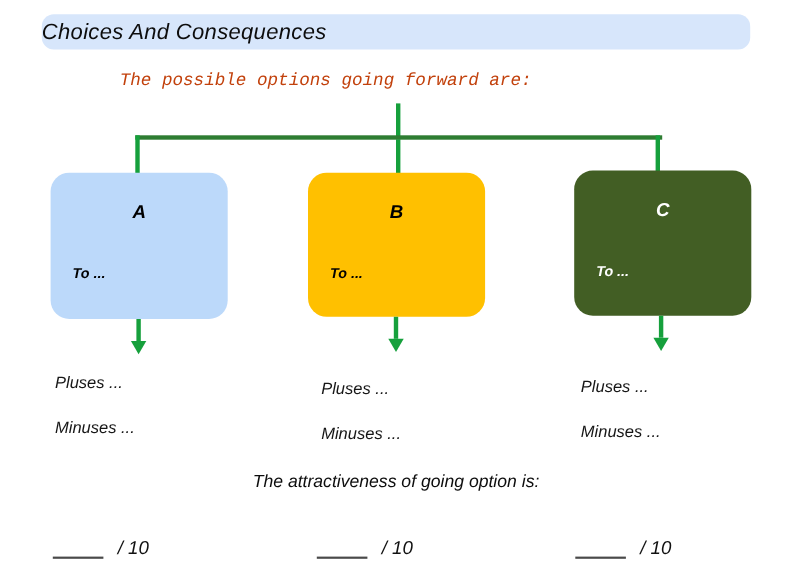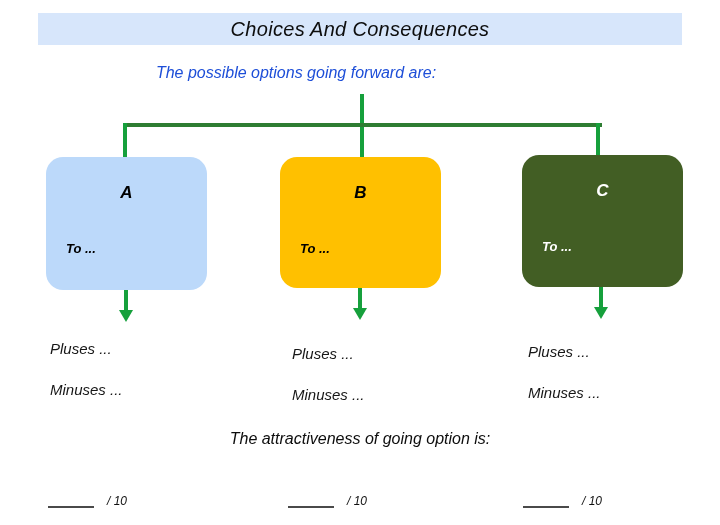--- a/index.html
+++ b/index.html
@@ -10,26 +10,26 @@
     --text:#121212;
   }
   html,body{margin:0;padding:0;background:var(--page-bg);}
   #canvas{
     position:relative;width:720px;height:525px;background:var(--page-bg);
     font-family:"Liberation Sans",sans-serif;color:var(--text);overflow:hidden;
   }
   
   .header-band{
     position:absolute;left:38px;top:13px;width:644px;height:32px;
-    background:var(--header-bg);display:flex;align-items:center;justify-content:center;
+    background:var(--header-bg);display:flex;align-items:center;justify-content:flex-start;border-radius:11px;
   }
   .title{font-style:italic;font-size:20px;letter-spacing:.3px;color:#0d0d0d;}
   .subtitle{
     position:absolute;left:0;top:64px;width:592px;text-align:center;
-    font-style:italic;font-size:16px;color:#1d4ed8;
+    font-style:italic;font-size:16px;color:#c2410c;font-family:Liberation Mono, monospace;
   }
   
   .seg{position:absolute;background:var(--connector-bright);}
   .stem{left:360px;top:94px;width:4px;height:33px;}
   .hbar{left:123px;top:123px;width:479px;height:4px;background:var(--connector-dark);}
   .drop-a{left:123px;top:123px;width:4px;height:36px;}
   .drop-b{left:360px;top:127px;width:4px;height:32px;}
   .drop-c{left:596px;top:123px;width:4px;height:34px;}
   
   .box{position:absolute;border-radius:17px;}
@@ -62,21 +62,21 @@
   
   .prompt{
     position:absolute;left:0;top:430px;width:720px;text-align:center;
     font-style:italic;font-size:16px;color:#0d0d0d;
   }
   .rating{position:absolute;top:488px;display:flex;align-items:flex-end;height:20px;}
   .rating-a{left:48px;}
   .rating-b{left:288px;}
   .rating-c{left:523px;}
   .blank{display:inline-block;width:46px;height:15px;border-bottom:2px solid #4a4a4a;margin-right:13px;}
-  .ratio{font-style:italic;font-size:12px;color:#111;line-height:1;padding-bottom:1px;}
+  .ratio{font-style:italic;font-size:17px;color:#111;line-height:1;padding-bottom:1px;}
 </style>
 </head>
 <body>
 
 <div id="canvas">
 
   <div class="header-band">
     <span class="title">Choices And Consequences</span>
   </div>
 

